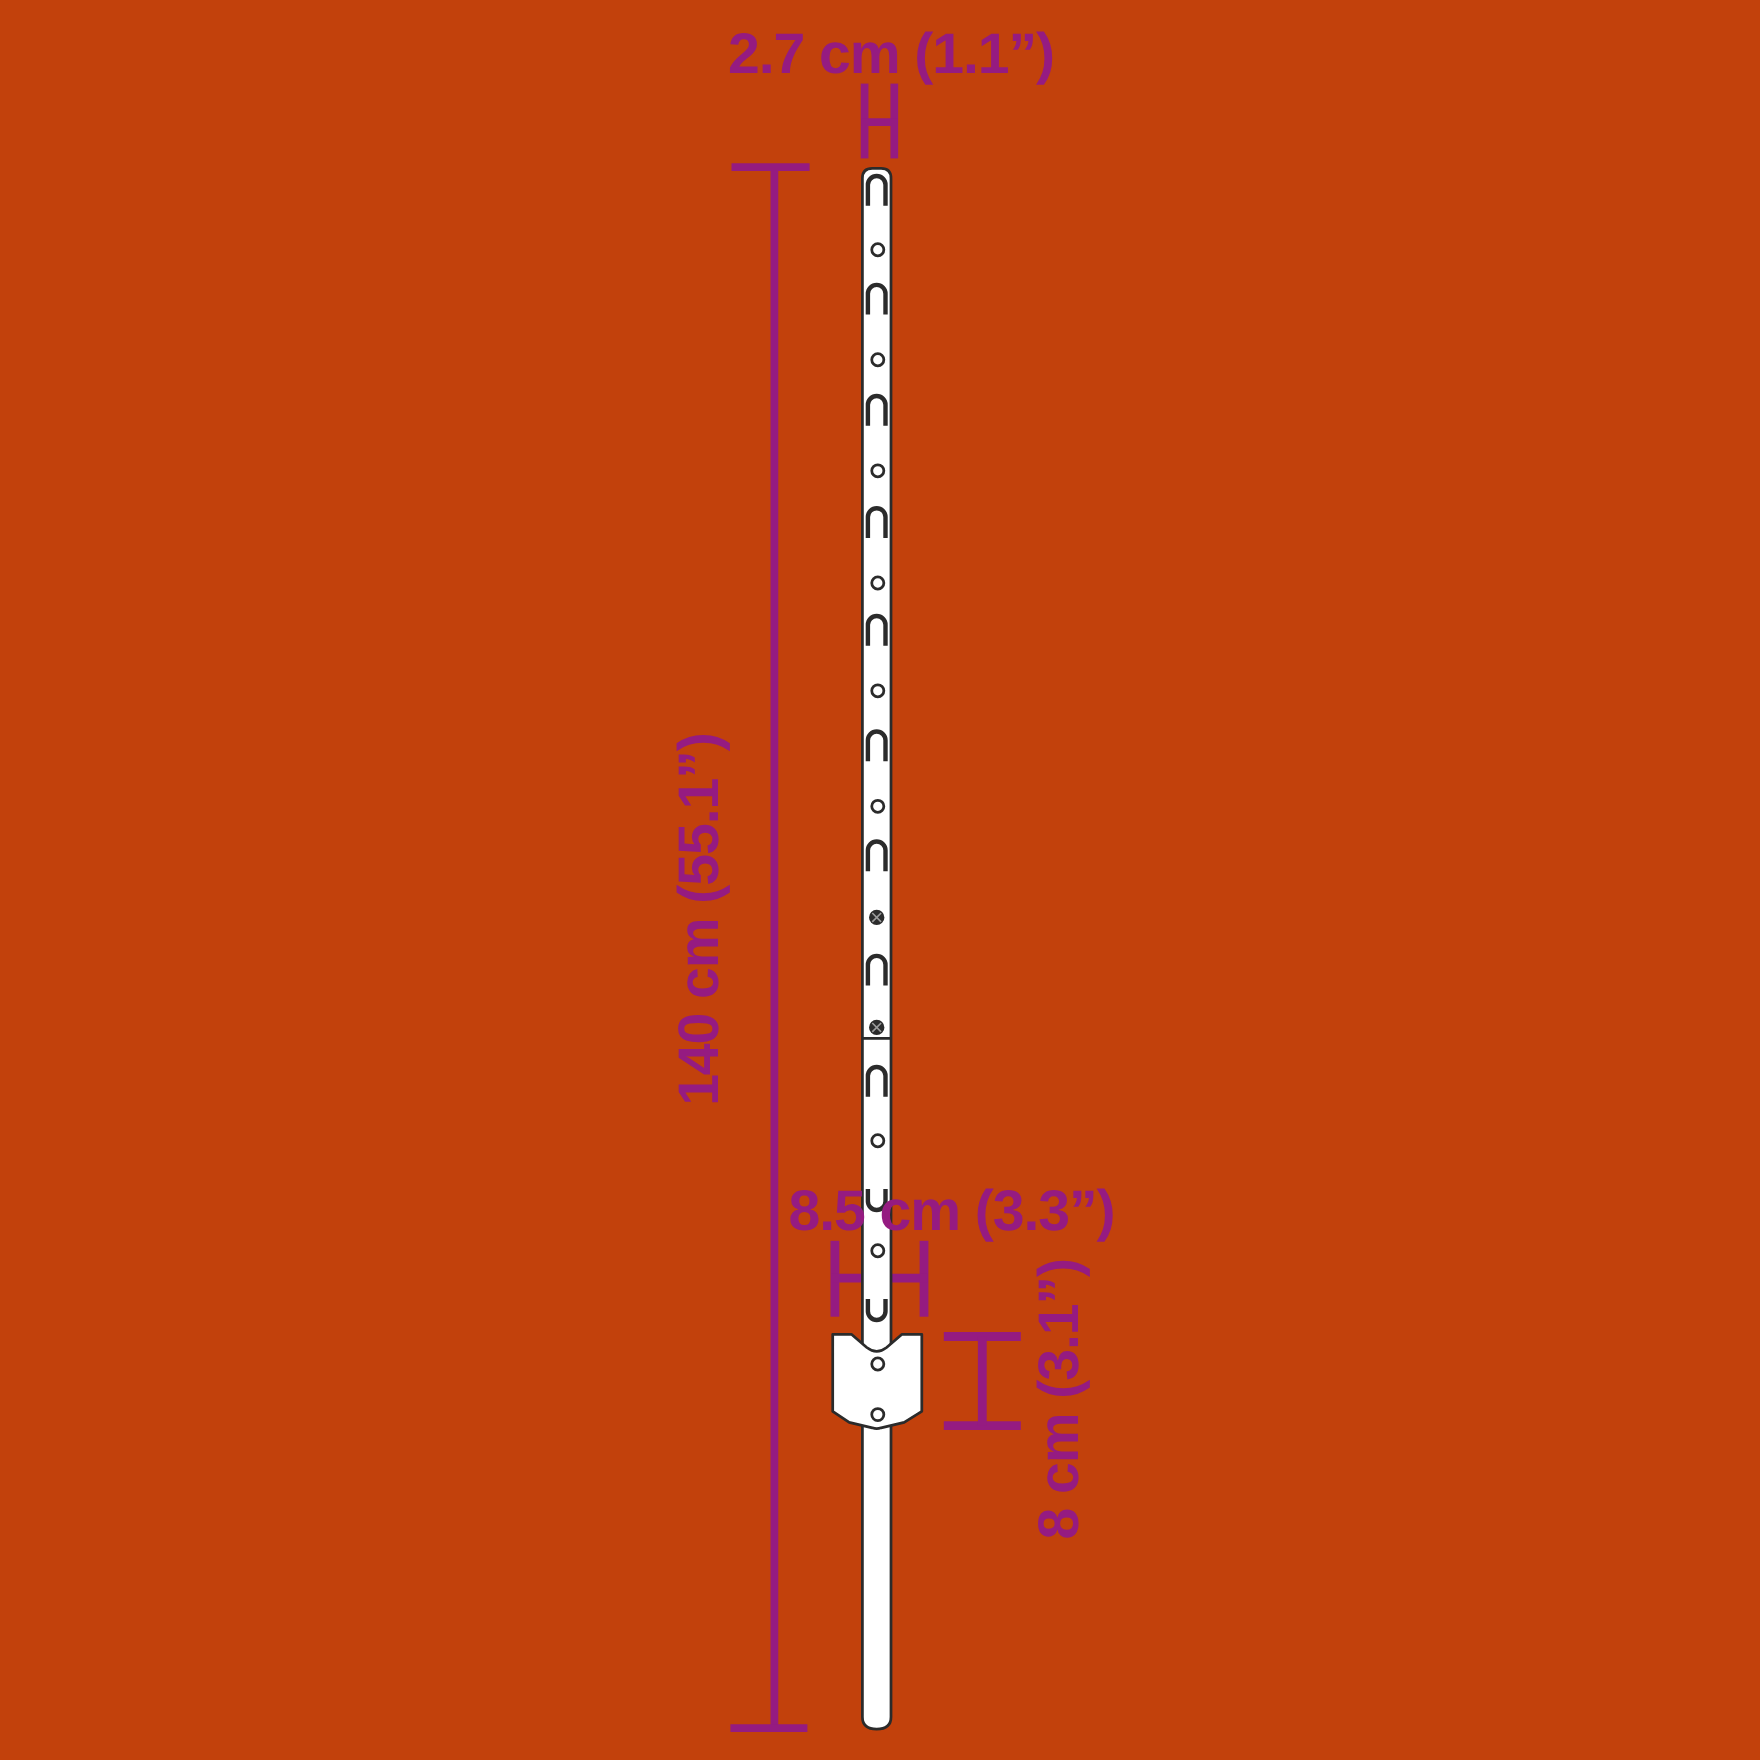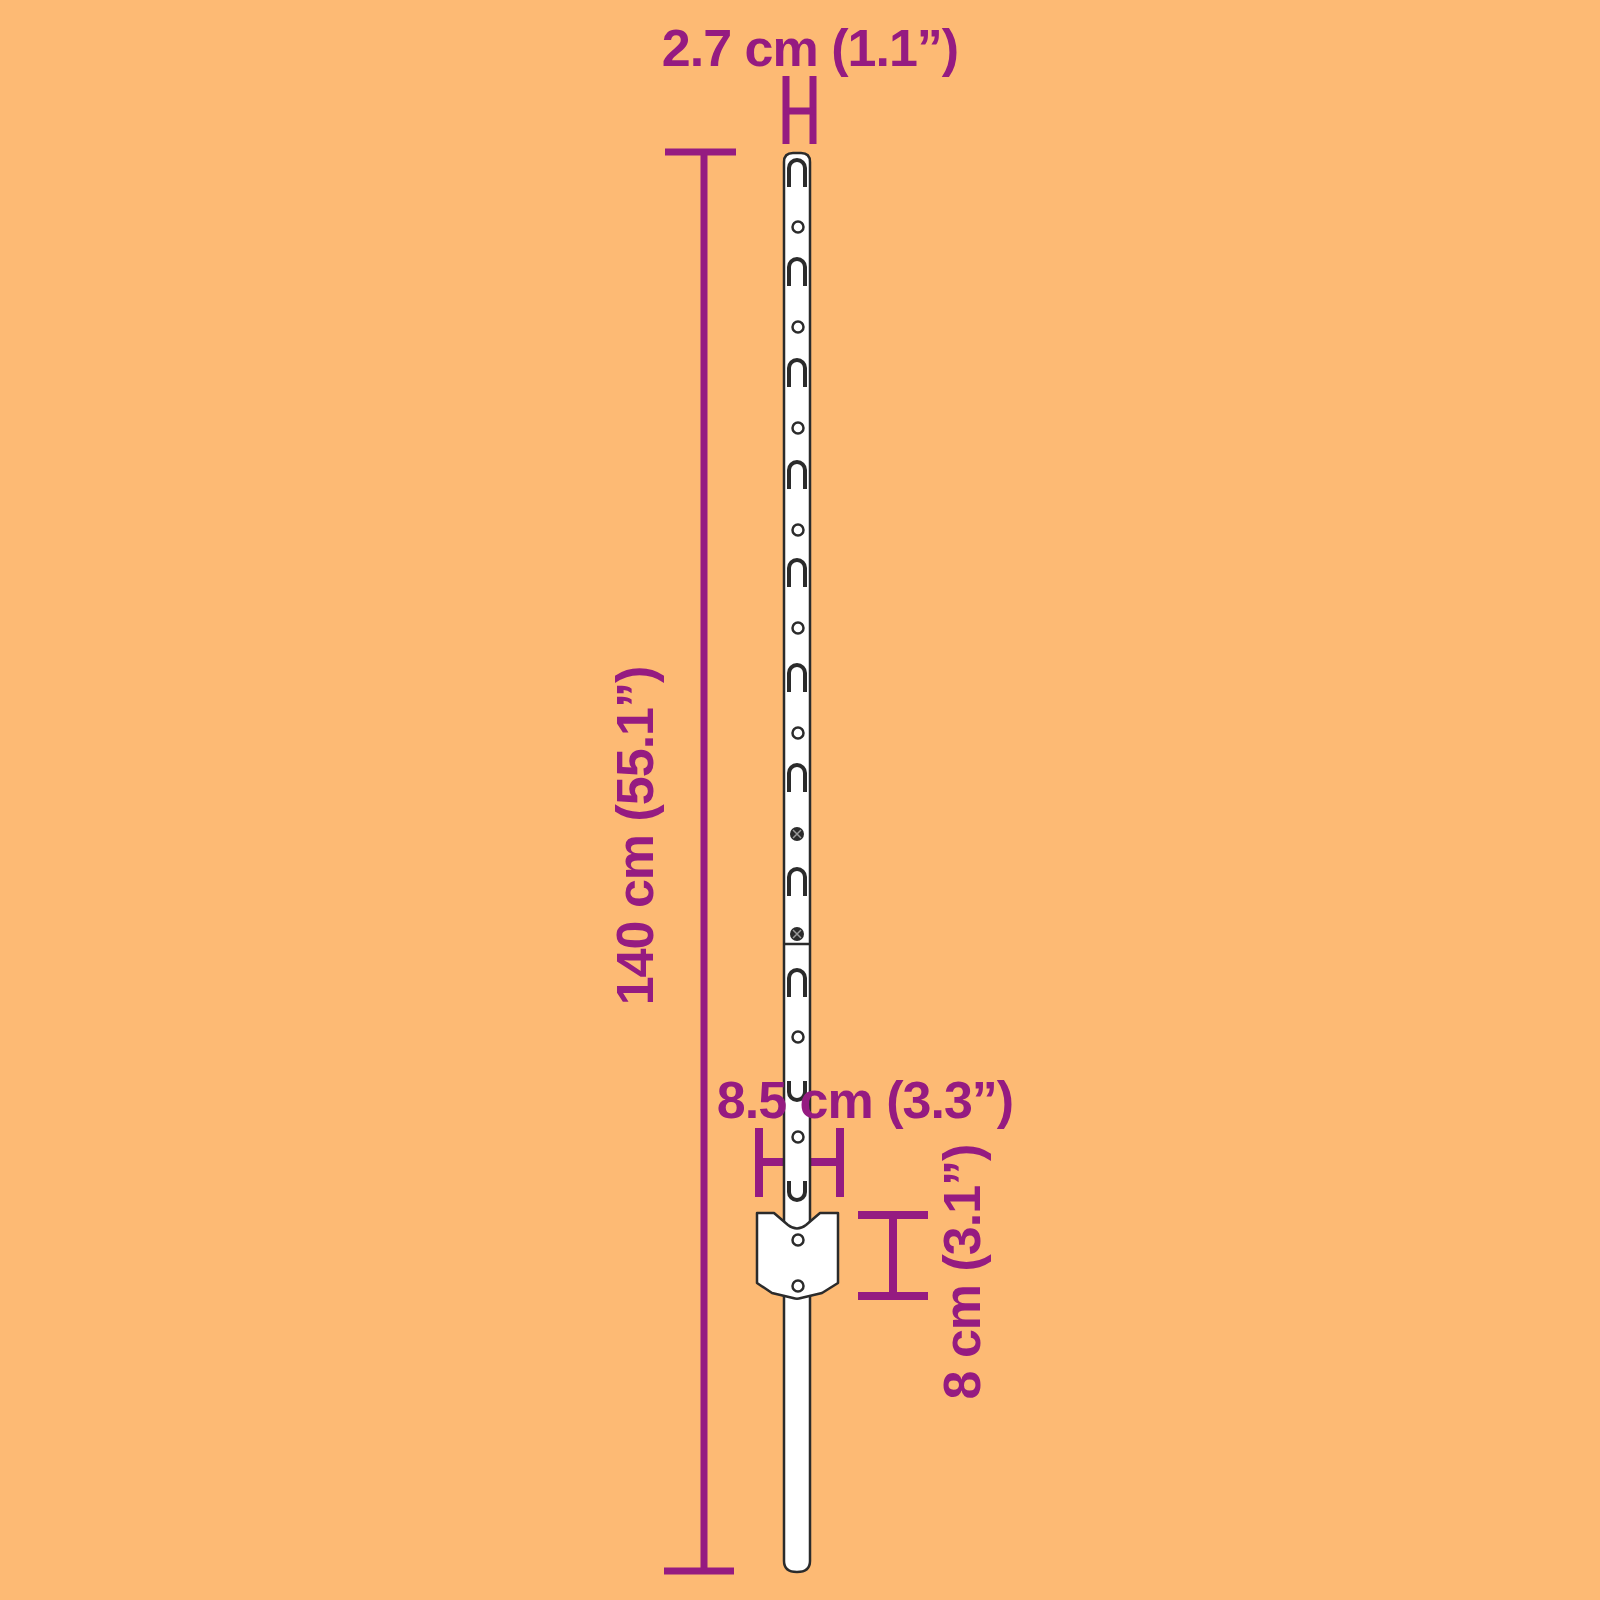--- a/index.html
+++ b/index.html
@@ -4,21 +4,21 @@
 <style>
   html, body {
     margin: 0;
     padding: 0;
     background: #ffffff;
   }
   .stage {
     position: relative;
     width: 1600px;
     height: 1600px;
-    background: #fdba74;
+    background: #c2410c;
     overflow: hidden;
   }
   svg {
     display: block;
     width: 1600px;
     height: 1600px;
   }
   .dim-label {
     font-family: "Liberation Sans", sans-serif;
     font-weight: 700;

